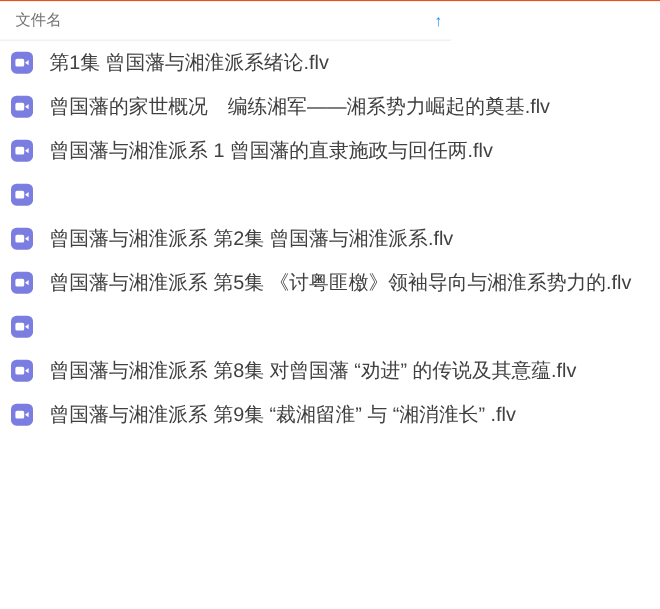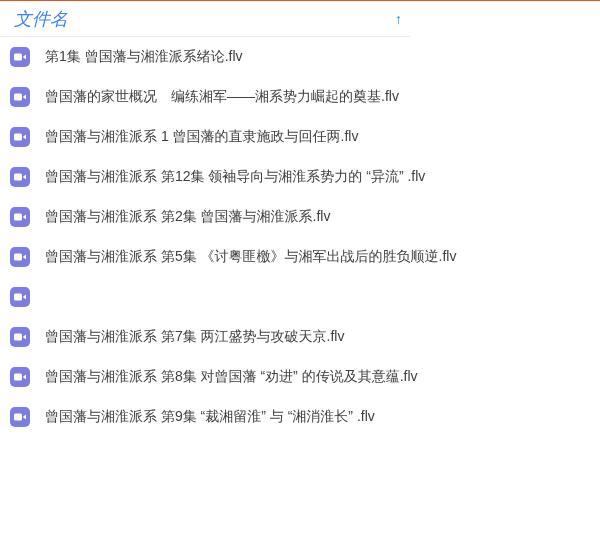--- a/index.html
+++ b/index.html
@@ -36,23 +36,22 @@
     display: flex;
     align-items: center;
     justify-content: space-between;
     height: 36px;
     padding: 0 8px 0 14px;
     box-sizing: border-box;
     border-bottom: 1px solid #ececec;
     cursor: pointer;
   }
   .col-label {
-    font-size: 18px;
-    color: #3b82f6;
-    font-style: italic;
+    font-size: 14px;
+    color: #737373;
   }
   .sort-arrow {
     font-size: 14px;
     font-weight: 700;
     color: #1890ff;
     line-height: 1;
   }
   .row {
     display: flex;
     align-items: center;
@@ -66,21 +65,21 @@
     margin-left: 10px;
     border-radius: 5px;
     background: #7b7de0;
     display: inline-flex;
     align-items: center;
     justify-content: center;
   }
   .vicon svg { display: block; }
   .fname {
     margin-left: 15px;
-    font-size: 14px;
+    font-size: 18px;
     color: #404040;
     white-space: nowrap;
   }
 </style>
 </head>
 <body>
 
 <div class="page">
 
   <div class="title-rule"></div>
@@ -123,62 +122,52 @@
     </div>
 
 
     <div class="row">
       <span class="vicon">
         <svg width="14" height="14" viewBox="0 0 14 14">
             <rect x="1" y="3.5" width="8" height="7" rx="1.5" fill="#ffffff"></rect>
             <path d="M9.8 7 13 4.6 v4.8 Z" fill="#ffffff"></path>
           </svg>
       </span>
-      <span class="fname">曾国藩与湘淮派系 第12集 领袖导向与湘淮系势力的 “异流” .flv</span>
     </div>
 
     <div class="row">
       <span class="vicon">
         <svg width="14" height="14" viewBox="0 0 14 14">
             <rect x="1" y="3.5" width="8" height="7" rx="1.5" fill="#ffffff"></rect>
             <path d="M9.8 7 13 4.6 v4.8 Z" fill="#ffffff"></path>
           </svg>
       </span>
       <span class="fname">曾国藩与湘淮派系 第2集 曾国藩与湘淮派系.flv</span>
     </div>
 
 
     <div class="row">
       <span class="vicon">
         <svg width="14" height="14" viewBox="0 0 14 14">
             <rect x="1" y="3.5" width="8" height="7" rx="1.5" fill="#ffffff"></rect>
             <path d="M9.8 7 13 4.6 v4.8 Z" fill="#ffffff"></path>
           </svg>
       </span>
-      <span class="fname">曾国藩与湘淮派系 第5集 《讨粤匪檄》与湘军出战后的胜负顺逆.flv</span>
+      <span class="fname">曾国藩与湘淮派系 第5集 《讨粤匪檄》领袖导向与湘淮系势力的.flv</span>
     </div>
 
     <div class="row">
       <span class="vicon">
         <svg width="14" height="14" viewBox="0 0 14 14">
             <rect x="1" y="3.5" width="8" height="7" rx="1.5" fill="#ffffff"></rect>
             <path d="M9.8 7 13 4.6 v4.8 Z" fill="#ffffff"></path>
           </svg>
       </span>
     </div>
 
-    <div class="row">
-      <span class="vicon">
-        <svg width="14" height="14" viewBox="0 0 14 14">
-            <rect x="1" y="3.5" width="8" height="7" rx="1.5" fill="#ffffff"></rect>
-            <path d="M9.8 7 13 4.6 v4.8 Z" fill="#ffffff"></path>
-          </svg>
-      </span>
-      <span class="fname">曾国藩与湘淮派系 第7集 两江盛势与攻破天京.flv</span>
-    </div>
 
     <div class="row">
       <span class="vicon">
         <svg width="14" height="14" viewBox="0 0 14 14">
             <rect x="1" y="3.5" width="8" height="7" rx="1.5" fill="#ffffff"></rect>
             <path d="M9.8 7 13 4.6 v4.8 Z" fill="#ffffff"></path>
           </svg>
       </span>
       <span class="fname">曾国藩与湘淮派系 第8集 对曾国藩 “劝进” 的传说及其意蕴.flv</span>
     </div>

